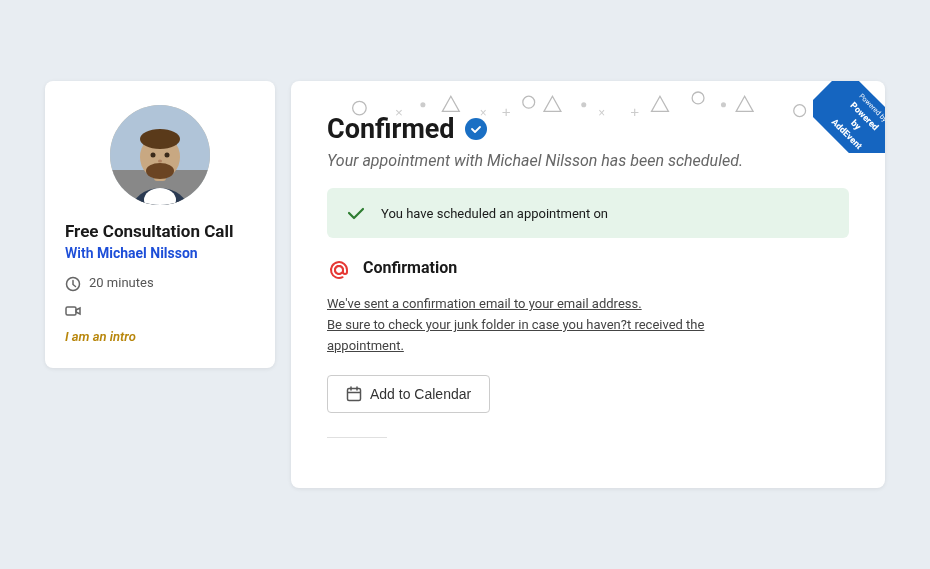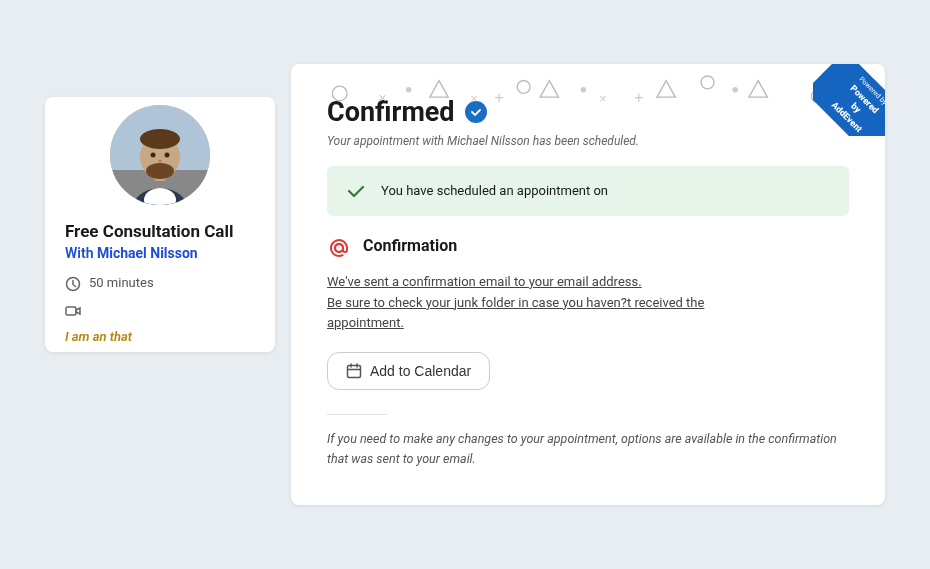--- a/index.html
+++ b/index.html
@@ -18,25 +18,24 @@
       padding: 30px;
       width: 100%;
       max-width: 900px;
       align-items: flex-start;
     }
 
     
     .left-panel {
       background: #fff;
       border-radius: 8px;
-      padding: 8px 20px;
+      padding: 24px 20px;
       width: 230px;
       min-width: 230px;
       box-shadow: 0 1px 4px rgba(0,0,0,0.08);
-      margin-top: 33px;
     }
     .avatar-wrapper {
       display: flex;
       justify-content: center;
       margin-bottom: 16px;
     }
     .avatar {
       width: 100px;
       height: 100px;
       border-radius: 50%;
@@ -125,21 +124,21 @@
       height: 22px;
       background: #1a6fc4;
       border-radius: 50%;
       display: flex;
       align-items: center;
       justify-content: center;
       color: #fff;
       font-size: 13px;
     }
     .subtitle {
-      font-size: 12px;
+      font-size: 16px;
       color: #666;
       margin-bottom: 18px;
       font-style: italic;
     }
 
     
     .appt-box {
       background: #e6f4ea;
       border-radius: 6px;
       padding: 14px 18px;
@@ -187,21 +186,21 @@
       margin-bottom: 18px;
       padding-left: 0;
       text-decoration: underline;
     }
 
     .add-to-calendar-btn {
       display: inline-flex;
       align-items: center;
       gap: 8px;
       border: 1.5px solid #ccc;
-      border-radius: 12px;
+      border-radius: 4px;
       padding: 10px 18px;
       font-size: 14px;
       color: #333;
       background: #fff;
       cursor: pointer;
       margin-bottom: 24px;
     }
     .calendar-icon {
       width: 16px;
       height: 16px;
@@ -272,29 +271,29 @@
     </div>
     <h2>Free Consultation Call</h2>
     <p class="with-name">
       <span>With</span> <strong>Michael Nilsson</strong>
     </p>
     <div class="meta-item">
       <svg class="meta-icon" viewBox="0 0 16 16" fill="none" stroke="#666" stroke-width="1.5">
         <circle cx="8" cy="8" r="6.5"></circle>
         <path d="M8 4.5v4l2.5 2" stroke-linecap="round"></path>
       </svg>
-      <span>50 minutes</span>
+      <span>20 minutes</span>
     </div>
     <div class="meta-item">
       <svg class="meta-icon" viewBox="0 0 16 16" fill="none" stroke="#666" stroke-width="1.5">
         <rect x="1" y="4" width="10" height="8" rx="1.5"></rect>
         <path d="M11 7l4-2v6l-4-2V7z"></path>
       </svg>
     </div>
-    <div class="intro-link">I am an that</div>
+    <div class="intro-link">I am an intro</div>
   </div>
 
   <div class="right-panel">
     
     <svg class="pattern-svg" viewBox="0 0 580 480" xmlns="http://www.w3.org/2000/svg">
 
       <circle cx="20" cy="32" r="8" fill="none" stroke="#bbb" stroke-width="1.5"></circle>
       <circle cx="220" cy="25" r="7" fill="none" stroke="#bbb" stroke-width="1.5"></circle>
       <circle cx="420" cy="20" r="7" fill="none" stroke="#bbb" stroke-width="1.5"></circle>
       <circle cx="540" cy="35" r="7" fill="none" stroke="#bbb" stroke-width="1.5"></circle>
@@ -367,15 +366,14 @@
     <button class="add-to-calendar-btn">
       <svg class="calendar-icon" viewBox="0 0 16 16" fill="none" stroke="#555" stroke-width="1.5">
         <rect x="1.5" y="2.5" width="13" height="12" rx="1.5"></rect>
         <path d="M1.5 6.5h13"></path>
         <path d="M5 1v3M11 1v3" stroke-linecap="round"></path>
       </svg>
       <span>Add to Calendar</span>
     </button>
 
     <hr class="hr-line">
-    <p class="footer-note">If you need to make any changes to your appointment, options are available in the confirmation that was sent to your email.</p>
   </div>
 </div>
 
 </body></html>

